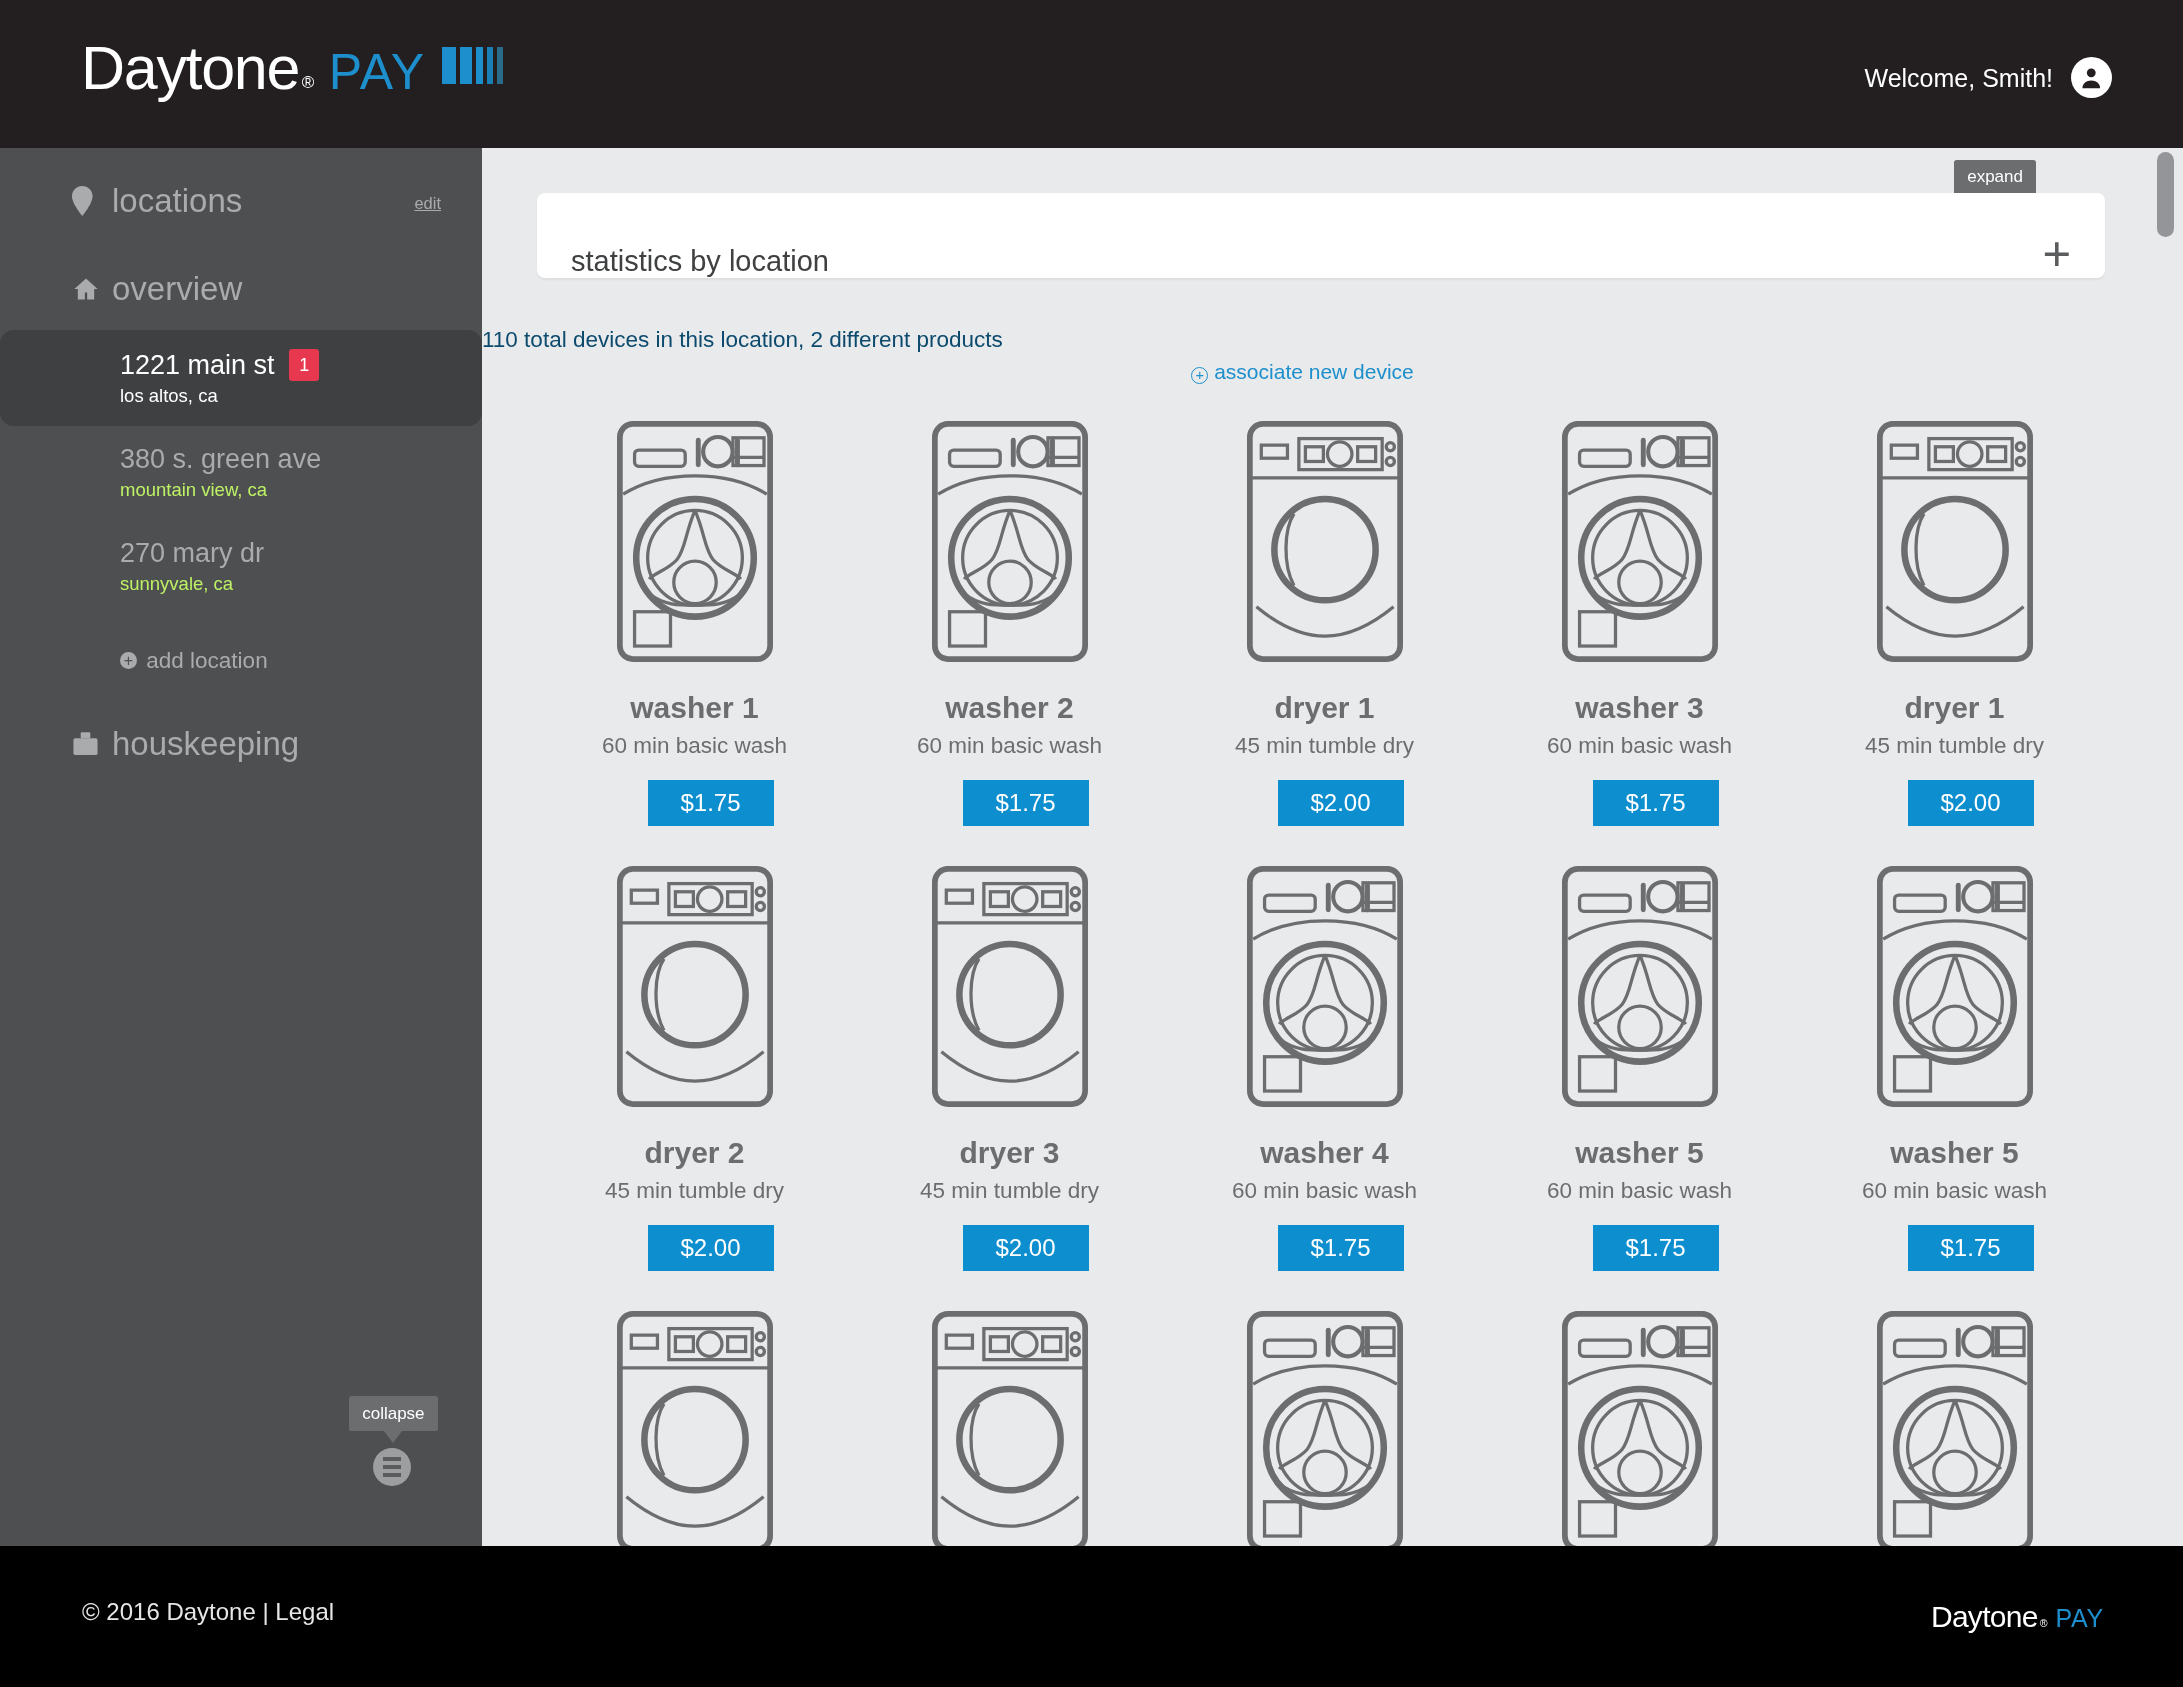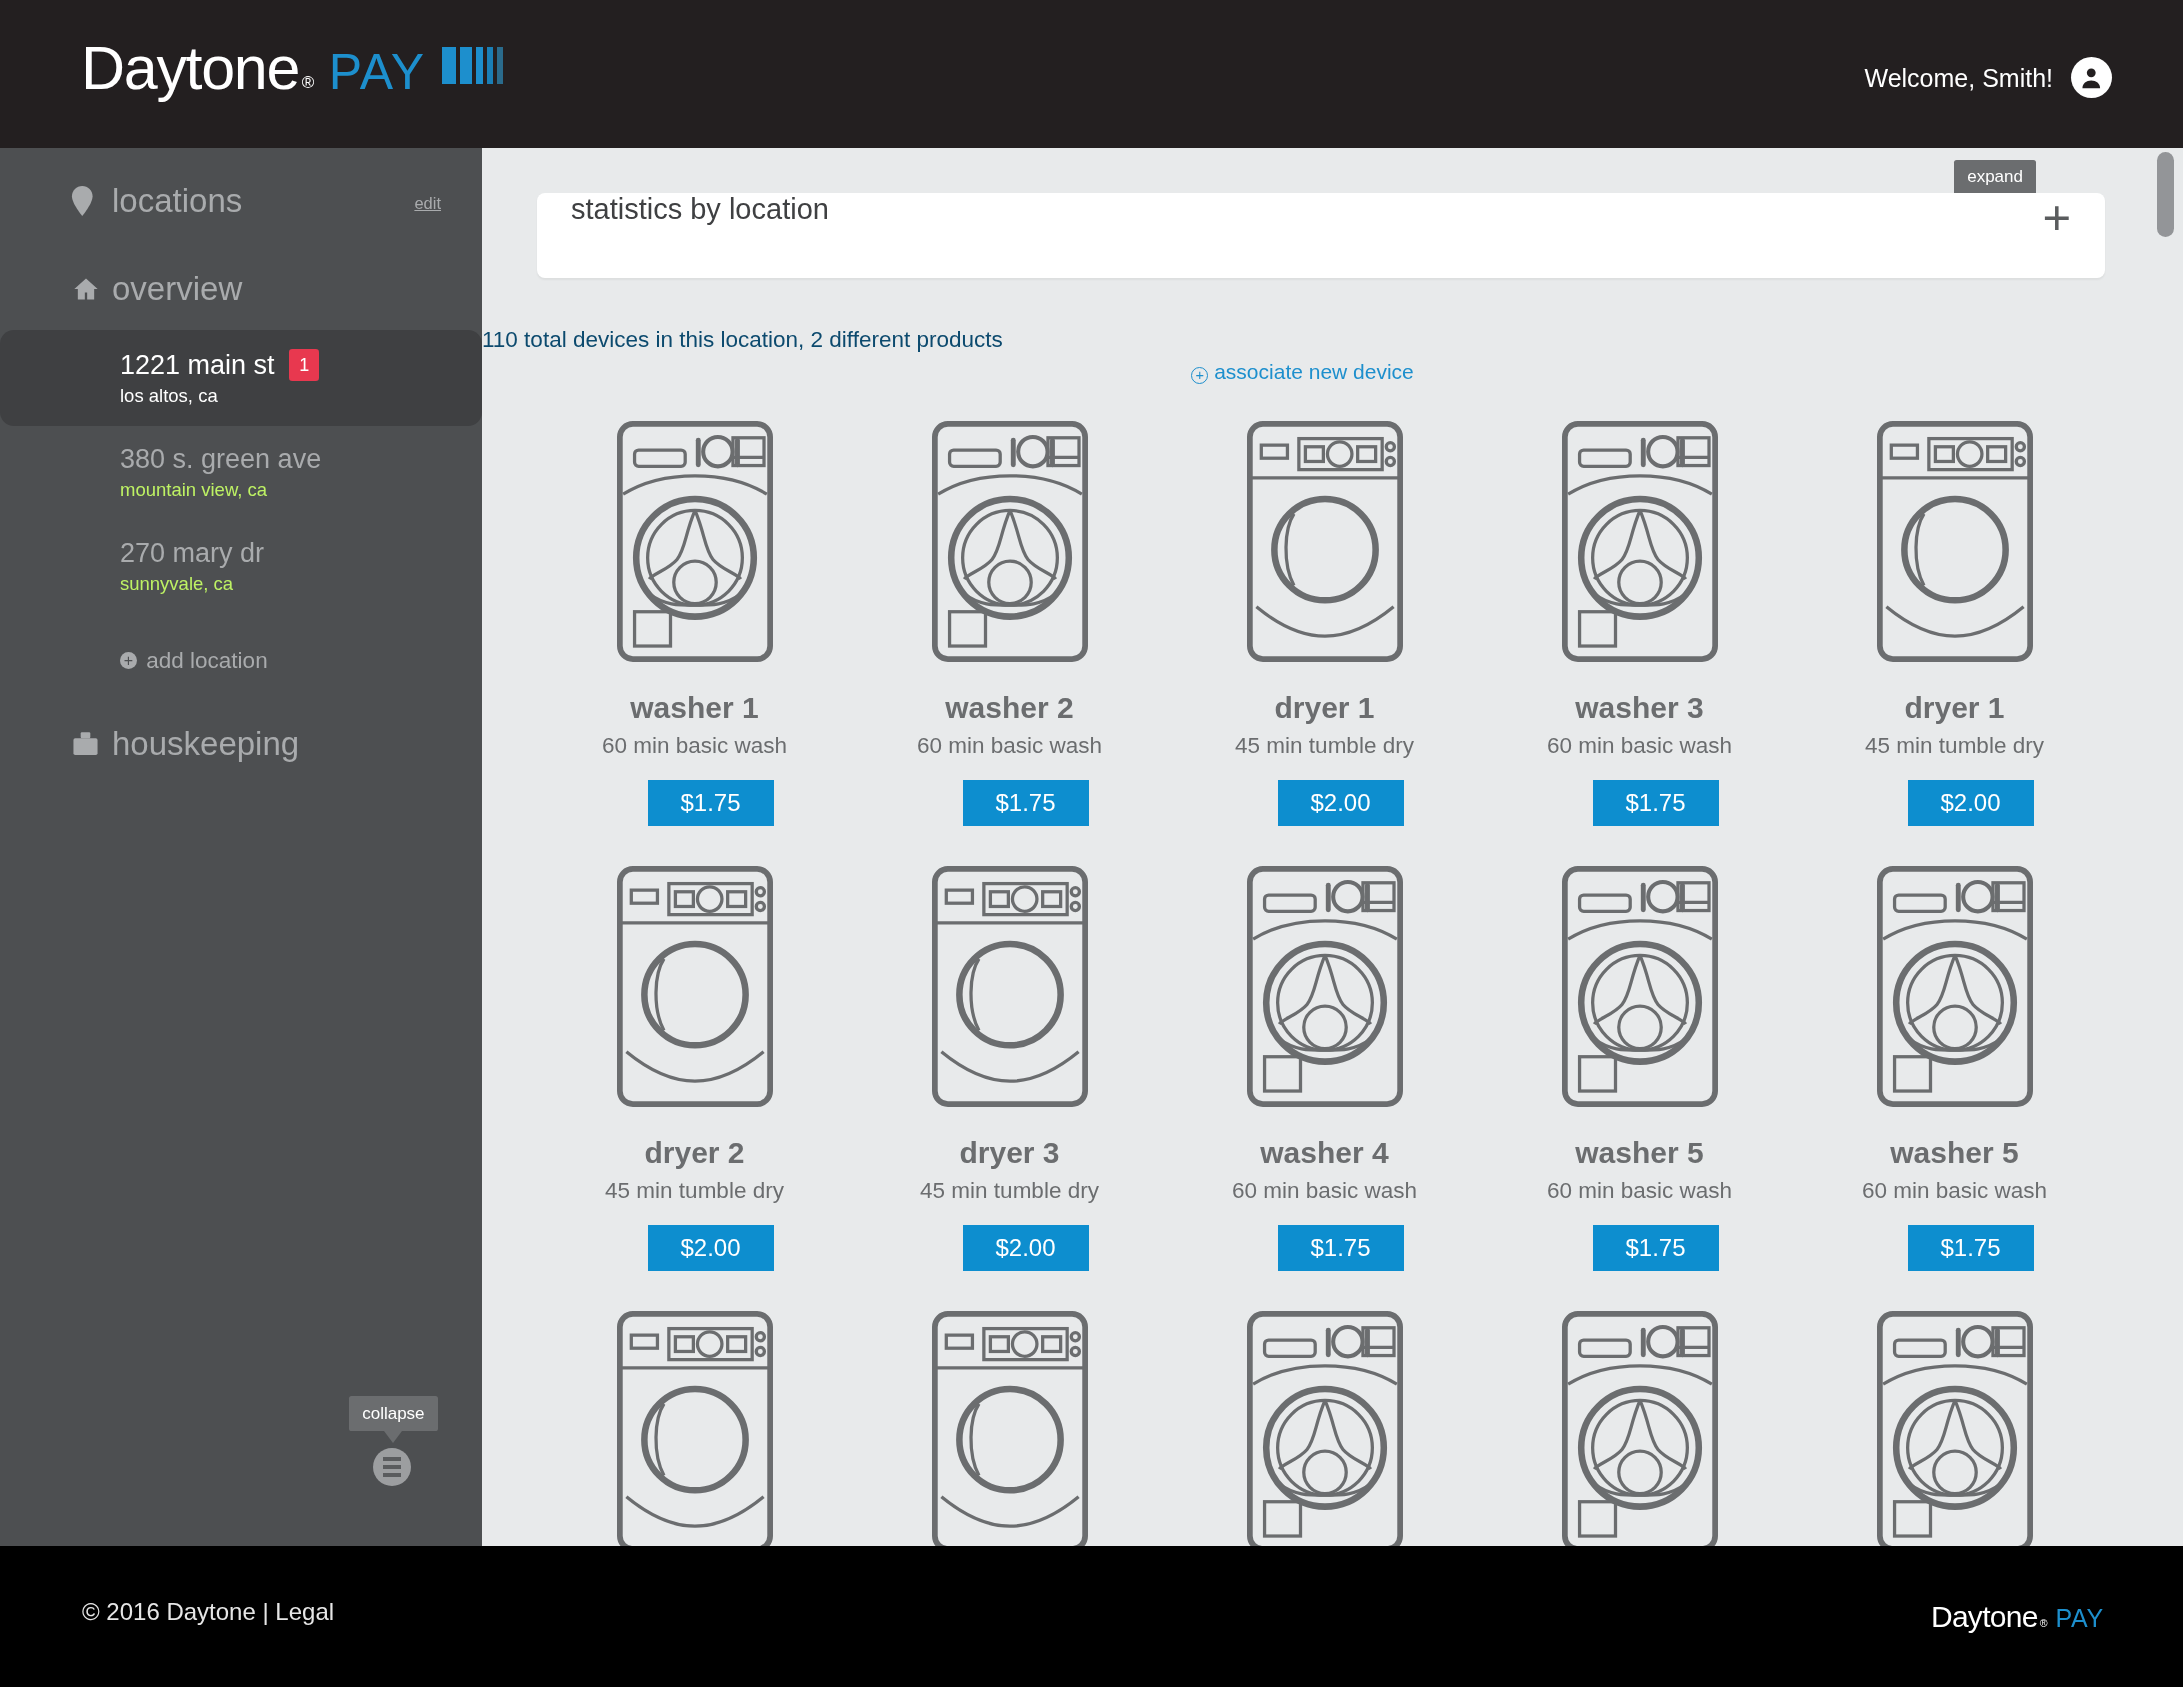--- a/index.html
+++ b/index.html
@@ -100,21 +100,21 @@
   .collapse-btn span { display: block; width: 18.5px; height: 3.3px; background: #5a5c5e; }
 
   
   .content {
     position: absolute; left: 482px; top: 148px; width: 1701px; height: 1399px;
     background: #e8eaeb; overflow: hidden;
   }
   .panel {
     position: absolute; left: 55px; top: 45px; width: 1568px; height: 85px;
     background: #ffffff; border-radius: 8px;
-    display: flex; align-items: flex-start; justify-content: space-between;
+    display: flex; align-items: flex-end; justify-content: space-between;
     padding: 0 34px;
     box-shadow: 0 1.3px 2px rgba(0,0,0,0.05);
   }
   .panel-title { font-size: 29px; color: #3f4042; font-weight: 400; }
   .panel-plus { font-size: 49px; color: #5a5c5e; font-weight: 200; line-height: 1; }
 
   .expand-tip {
     position: absolute; left: 1472px; top: 12px;
     background: #6b6d6f; color: #ffffff; font-size: 17px;
     padding: 7.3px 13.2px; border-radius: 2.6px;

